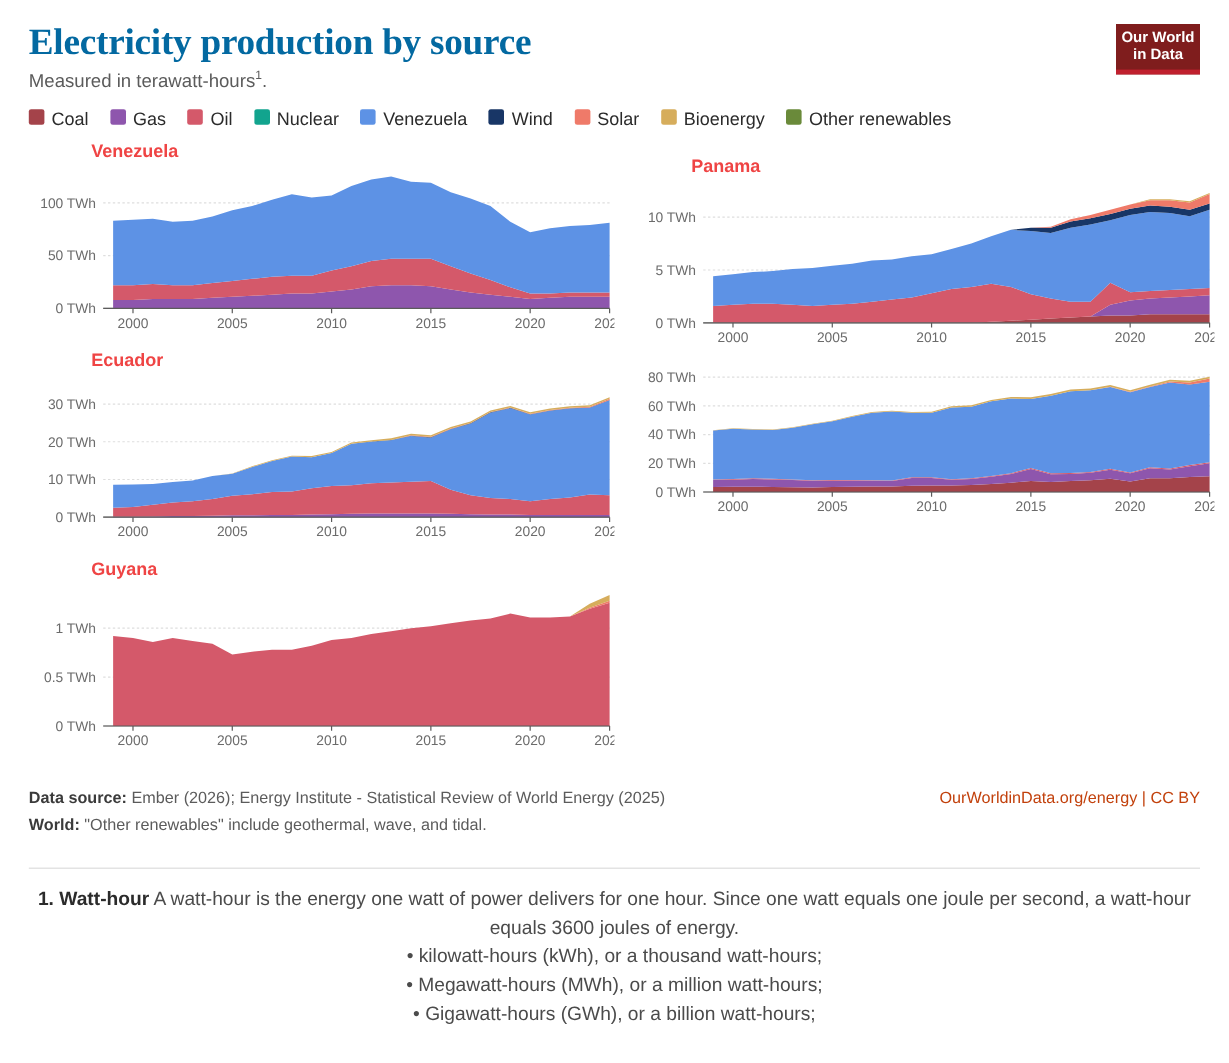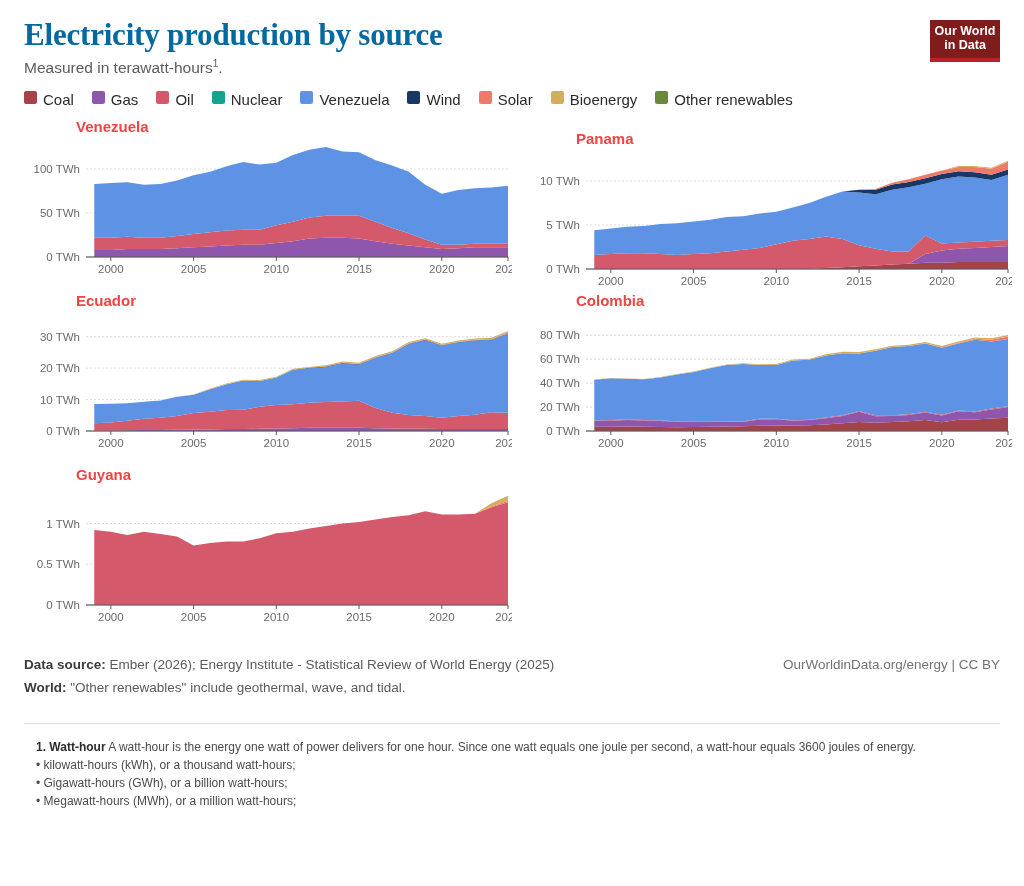--- a/index.html
+++ b/index.html
@@ -123,38 +123,39 @@
   .footer-line {
     position: relative;
     margin-bottom: 3px;
     line-height: 1.45;
   }
   .footer b { color: #3b3b3b; }
   .footer-right {
     position: absolute;
     right: 0;
     top: 0;
-    color: #737373;
+    color: #c2410c;
   }
   .rule {
     position: absolute;
     left: 24px;
     right: 24px;
     top: 723px;
     height: 1px;
     background: #dcdcdc;
   }
   .note-block {
     position: absolute;
-    left: 36px;
+    left: 24px;
     right: 24px;
     top: 738px;
-    font-size: 12px;
+    font-size: 16px;
     color: #4b4b4b;
     line-height: 1.5;
+    text-align: center;
   }
   .note-block b { color: #2b2b2b; }
   .note-block p { margin: 0; }
 </style>
 </head>
 <body>
 
 <div class="page">
 
   <div class="header">
@@ -296,21 +297,20 @@
             <line x1="335.05882352941177" x2="335.05882352941177" y1="118" y2="122" stroke="#5b5b5b"></line>
             <text x="335.05882352941177" y="134" class="xtick-label">2015</text>
             <line x1="417.80392156862746" x2="417.80392156862746" y1="118" y2="122" stroke="#5b5b5b"></line>
             <text x="417.80392156862746" y="134" class="xtick-label">2020</text>
             <line x1="484" x2="484" y1="118" y2="122" stroke="#5b5b5b"></line>
             <text x="484" y="134" class="xtick-label">2024</text>
           </svg>
         </div>
       </div>
       <div class="panel" style="left: 500px; top: 174px;">
-        <div class="panel-title">Colombia</div>
         <div class="plot-wrap">
           <svg width="488" height="142" class="plot-svg">
             <line x1="62" x2="484" y1="118" y2="118" stroke="#b3b3b3" stroke-width="1"></line>
             <text x="56" y="122" class="ytick-label">0 TWh</text>
             <line x1="62" x2="484" y1="94.08695652173913" y2="94.08695652173913" stroke="#dedede" stroke-width="1" stroke-dasharray="2,2"></line>
             <text x="56" y="98.08695652173913" class="ytick-label">20 TWh</text>
             <line x1="62" x2="484" y1="70.17391304347827" y2="70.17391304347827" stroke="#dedede" stroke-width="1" stroke-dasharray="2,2"></line>
             <text x="56" y="74.17391304347827" class="ytick-label">40 TWh</text>
             <line x1="62" x2="484" y1="46.26086956521739" y2="46.26086956521739" stroke="#dedede" stroke-width="1" stroke-dasharray="2,2"></line>
             <text x="56" y="50.26086956521739" class="ytick-label">60 TWh</text>
@@ -380,17 +380,17 @@
       <b>World:</b>
       <span>"Other renewables" include geothermal, wave, and tidal.</span>
     </div>
   </div>
 
   <div class="rule"></div>
 
   <div class="note-block">
     <p><b>1. Watt-hour</b> <span>A watt-hour is the energy one watt of power delivers for one hour. Since one watt equals one joule per second, a watt-hour equals 3600 joules of energy.</span></p>
     <p>• kilowatt-hours (kWh), or a thousand watt-hours;</p>
+    <p>• Megawatt-hours (MWh), or a million watt-hours;</p>
     <p>• Gigawatt-hours (GWh), or a billion watt-hours;</p>
-    <p>• Megawatt-hours (MWh), or a million watt-hours;</p>
   </div>
 
 </div>
 
 </body></html>

